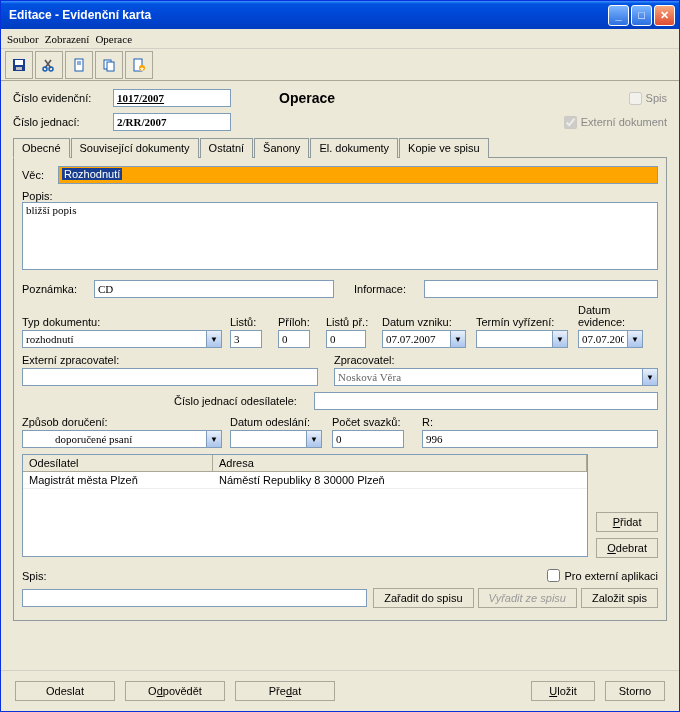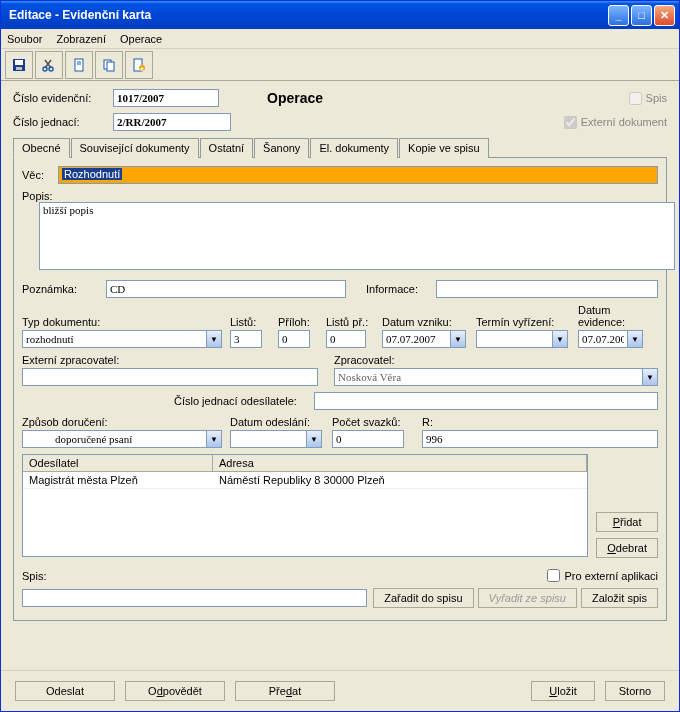--- a/index.html
+++ b/index.html
@@ -4,31 +4,31 @@
 <style>
 * { box-sizing: border-box; }
 body { margin: 0; font-family: Tahoma, Arial, sans-serif; font-size: 11px; background: #ece9d8; }
 .window { width: 680px; height: 712px; border: 1px solid #0831d9; background: #ece9d8; display: flex; flex-direction: column; }
 .titlebar { height: 28px; background: linear-gradient(to bottom, #3a93ff 0%, #0052e0 10%, #0046d5 50%, #003dbf 100%); display: flex; align-items: center; color: #fff; font-weight: bold; padding: 0 4px 0 8px; }
 .titlebar .title { flex: 1; font-size: 12px; }
 .win-btns { display: flex; gap: 2px; }
 .win-btn { width: 21px; height: 21px; border: 1px solid #fff; border-radius: 3px; display: flex; align-items: center; justify-content: center; font-size: 11px; font-weight: bold; cursor: pointer; }
 .win-min, .win-max { background: linear-gradient(to bottom, #7eb6ff, #2b6fe0); color: #fff; }
 .win-close { background: linear-gradient(to bottom, #f7a97d, #e04a2f); color: #fff; }
-.menubar { height: 20px; background: #ece9d8; display: flex; align-items: center; padding: 0 6px; gap: 14px; border-bottom: 1px solid #d4d0c8; }
+.menubar { height: 20px; background: #ece9d8; display: flex; align-items: center; padding: 0 6px; gap: 6px; border-bottom: 1px solid #d4d0c8; font-family: Liberation Serif, serif; }
 .menubar span { cursor: pointer; }
 .toolbar { height: 32px; background: #ece9d8; display: flex; align-items: center; padding: 2px 4px; border-bottom: 1px solid #aca899; gap: 0; }
 .tbtn { width: 28px; height: 28px; border: 1px solid #aca899; background: #ece9d8; display: flex; align-items: center; justify-content: center; cursor: pointer; margin-right: 2px; }
 .tbtn svg { width: 16px; height: 16px; }
 .content { flex: 1; padding: 8px 12px; overflow: hidden; }
 .row { display: flex; align-items: center; margin-bottom: 6px; }
 .lbl { color: #000; }
 input[type="text"], textarea, select { font-family: Tahoma; font-size: 11px; border: 1px solid #7f9db9; background: #fff; padding: 1px 3px; }
 input[type="text"] { height: 18px; }
-textarea { resize: none; margin-left: 17px; }
+textarea { resize: none; }
 .bold { font-weight: bold; }
 .chk { display: flex; align-items: center; gap: 4px; color: #888; }
 .chk input { margin: 0; }
 .tabs { display: flex; border-bottom: 1px solid #919b9c; margin-top: 6px; }
 .tab { padding: 3px 8px; border: 1px solid #919b9c; border-bottom: none; background: #ece9d8; margin-right: 1px; cursor: pointer; position: relative; top: 1px; }
 .tab.active { background: #ece9d8; border-bottom: 1px solid #ece9d8; }
 .tab-body { border: 1px solid #919b9c; border-top: none; padding: 8px 8px 6px 8px; }
 .vec-row { display: flex; align-items: center; }
 .vec-input { background: #ffa500; color: #fff; flex: 1; border: 1px solid #7f9db9; height: 18px; padding: 1px 3px; }
 .vec-input .sel { background: #1a3e8f; color: #fff; padding: 0 2px; }
@@ -105,21 +105,21 @@
           <circle cx="11" cy="11" r="3" fill="#f7a400"></circle>
           <text x="11" y="14" font-size="6" text-anchor="middle" fill="#fff">★</text>
         </svg>
       </div>
   </div>
 
   <div class="content">
 
     <div class="row">
       <span class="lbl" style="width:100px">Číslo evidenční:</span>
-      <input type="text" class="bold" style="width: 106px;" value="1017/2007">
+      <input type="text" class="bold" style="width: 118px; text-decoration: underline;" value="1017/2007">
       <span class="bold" style="margin-left:48px;font-size:14px">Operace</span>
       <span style="flex:1"></span>
       <label class="chk">
           <input type="checkbox" disabled="" style="">
           <span>Spis</span>
         </label>
     </div>
 
     <div class="row">
       <span class="lbl" style="width:100px">Číslo jednací:</span>
@@ -144,21 +144,21 @@
 
       <div class="vec-row" style="margin-bottom:6px">
         <span class="lbl" style="width:36px">Věc:</span>
         <div class="vec-input"><span class="sel">Rozhodnutí</span></div>
       </div>
 
       <div><span class="lbl">Popis:</span></div>
       <textarea style="width: 100%; height: 68px;">bližší popis</textarea>
 
       <div class="row" style="margin-top:8px">
-        <span class="lbl" style="width:84px">Poznámka:</span>
+        <span class="lbl" style="width:72px">Poznámka:</span>
         <input type="text" style="width: 240px;" value="CD">
         <span class="lbl" style="width:70px;margin-left:20px">Informace:</span>
         <input type="text" style="flex: 1 1 0%;" value="">
       </div>
 
       <div class="row" style="align-items:flex-end">
         <div class="field-col" style="width:200px">
           <span class="lbl">Typ dokumentu:</span>
           <div class="combo">
               <input type="text" style="width: 184px;" value="rozhodnutí">

